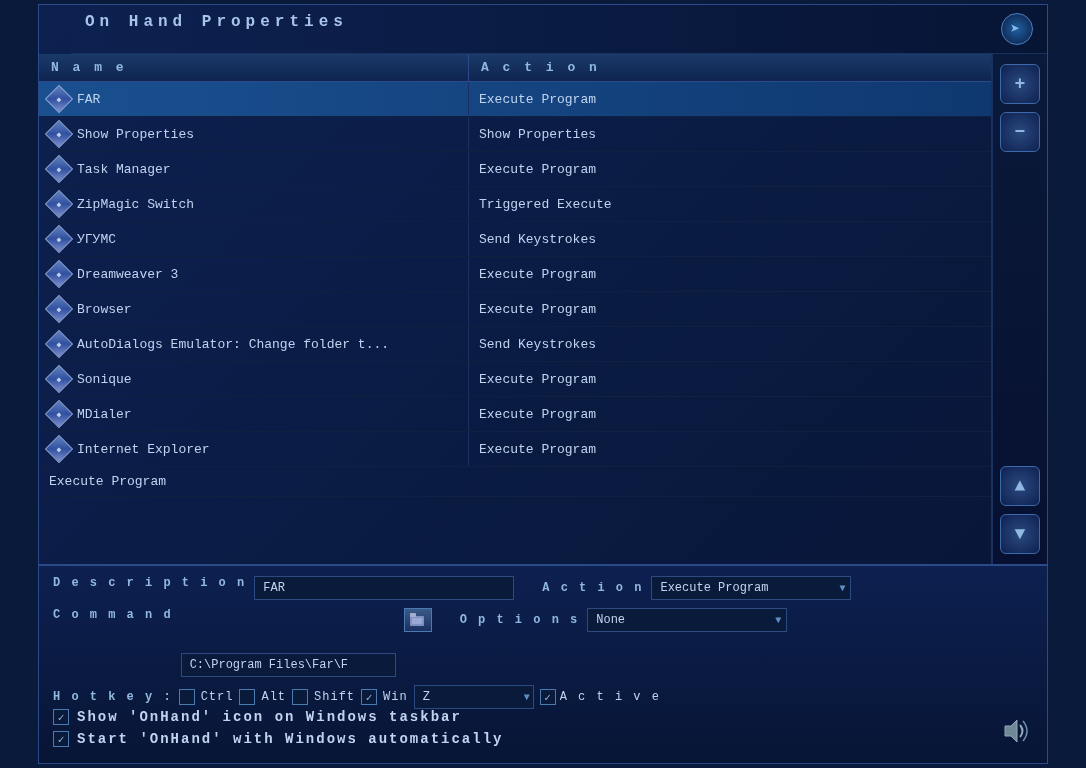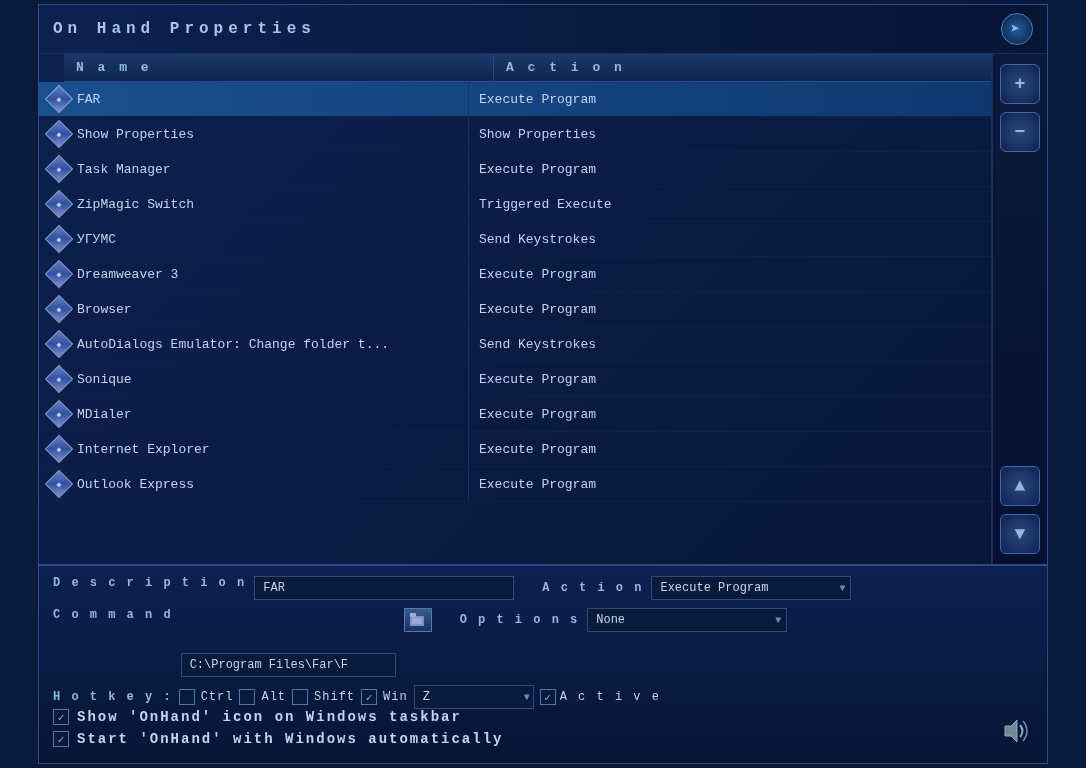--- a/index.html
+++ b/index.html
@@ -25,23 +25,23 @@
     }
 
     .title-bar {
       padding: 8px 14px;
       font-size: 16px;
       letter-spacing: 4px;
       color: #a8c4e8;
       font-weight: bold;
       border-bottom: 1px solid #1a3060;
       display: flex;
-      align-items: center;
       justify-content: space-between;
       background: linear-gradient(90deg, #0d2150 0%, #071535 100%);
+      margin-left: 32px;
     }
 
     .title-text {
       letter-spacing: 5px;
     }
 
     .title-icon {
       width: 32px;
       height: 32px;
       background: radial-gradient(circle, #2060a0 0%, #0a1a40 100%);
@@ -64,21 +64,20 @@
       flex: 1;
       display: flex;
       flex-direction: column;
       border-right: 1px solid #1a3060;
     }
 
     .table-header {
       display: flex;
       background: linear-gradient(180deg, #1a3a6a 0%, #0f2450 100%);
       border-bottom: 1px solid #2a4a8a;
-      margin-left: 25px;
     }
 
     .col-name-header {
       width: 430px;
       padding: 6px 12px;
       font-size: 13px;
       letter-spacing: 3px;
       color: #90b8e0;
       border-right: 1px solid #2a4a8a;
       font-weight: bold;
@@ -460,24 +459,20 @@
     <div class="row-action">Execute Program</div>
   </div>
           <div class="table-row">
     <div class="row-name">
       <div class="row-icon"></div>
       <span class="row-name-text">Internet Explorer</span>
     </div>
     <div class="row-action">Execute Program</div>
   </div>
           <div class="table-row">
-    <div class="row-name">
-      <div class="row-icon"></div>
-      <span class="row-name-text">Outlook Express</span>
-    </div>
     <div class="row-action">Execute Program</div>
   </div>
         </div>
     </div>
 
     <div class="right-sidebar">
       <div class="sidebar-btn">+</div>
       <div class="sidebar-btn">−</div>
       <div class="sidebar-spacer"></div>
       <div class="sidebar-btn">▲</div>

